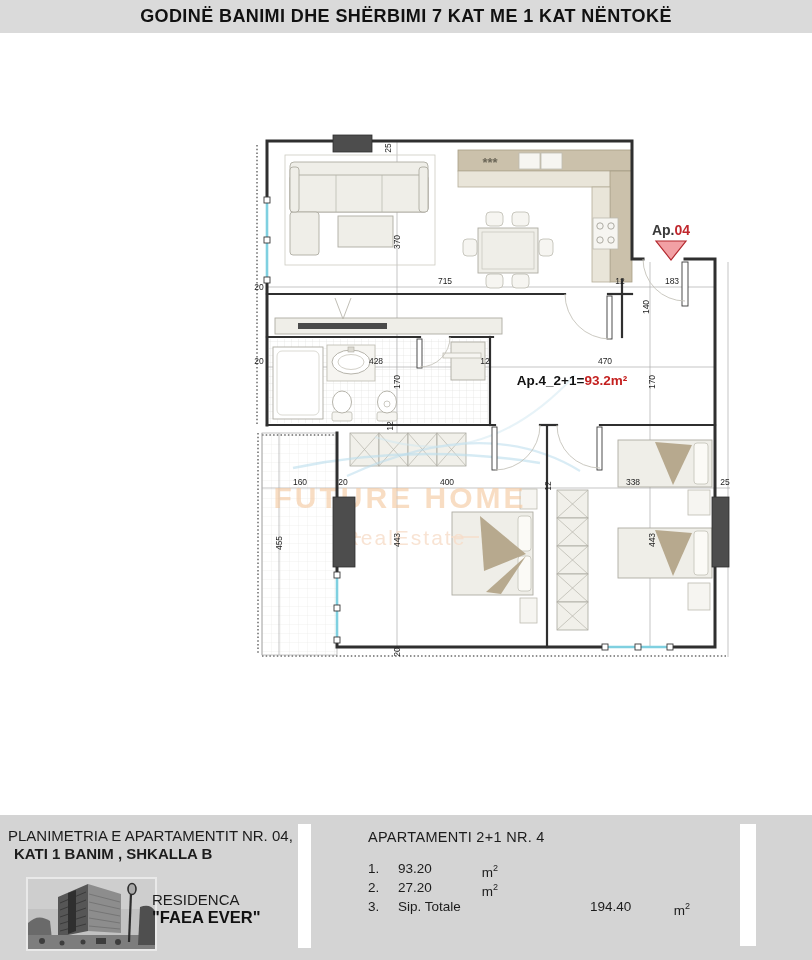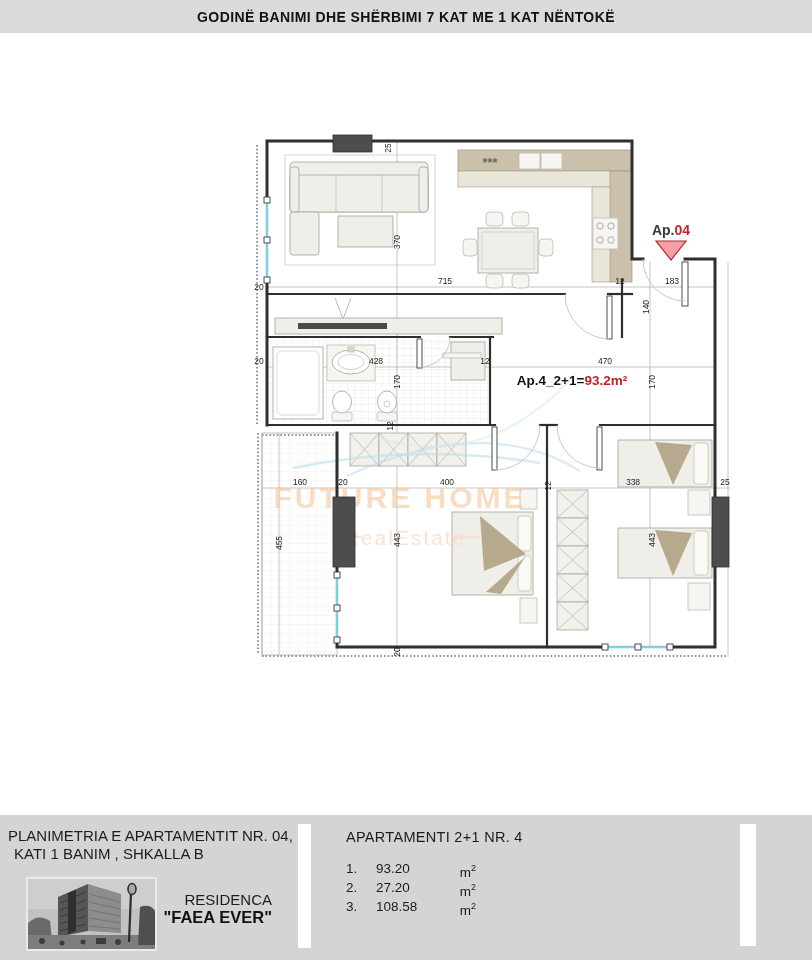--- a/index.html
+++ b/index.html
@@ -1,34 +1,34 @@
 <!DOCTYPE html>
 <html><head>
 <meta charset="utf-8">
 <style>
   html,body{margin:0;padding:0;background:#fff;}
   body{width:812px;height:960px;position:relative;overflow:hidden;
        font-family:"Liberation Sans",sans-serif;color:#1a1a1a;}
   .titlebar{position:absolute;left:0;top:0;width:812px;height:33px;background:#dadada;
             display:flex;align-items:center;justify-content:center;}
-  .titlebar h1{margin:17px;font-size:14px;font-weight:bold;letter-spacing:.4px;color:#111;}
+  .titlebar h1{margin:17px;font-size:18px;font-weight:bold;letter-spacing:.4px;color:#111;}
   .plan-wrap{position:absolute;left:235px;top:75px;width:560px;height:660px;}
   .footer{position:absolute;left:0;top:815px;width:812px;height:166px;background:#d4d4d4;
           border-bottom:3px solid #d946ef;box-sizing:border-box;}
   .f-left-title{position:absolute;left:8px;top:12px;font-size:15px;line-height:18px;color:#1c1c1c;}
-  .f-left-title .l2{padding-left:6px;}
+  .f-left-title .l2{padding-left:6px;font-weight:bold;}
   .photo{position:absolute;left:26px;top:62px;width:127px;height:70px;border:2px solid #e9e9e9;
          background:#c4c4c4;}
-  .residenca{position:absolute;left:152px;top:76px;width:120px;text-align:right;}
+  .residenca{position:absolute;left:152px;top:76px;width:120px;text-align:left;}
   .residenca .r1{font-size:15px;color:#1c1c1c;}
   .residenca .r2{font-size:16.5px;font-weight:bold;color:#111;}
   .vbar{position:absolute;background:#ffffff;}
   .vbar.b1{left:298px;top:9px;width:13px;height:124px;}
   .vbar.b2{left:740px;top:9px;width:16px;height:122px;}
-  .f-right{position:absolute;left:346px;top:14px;width:360px;}
+  .f-right{position:absolute;left:368px;top:14px;width:360px;}
   .f-right .head{font-size:14.5px;color:#1c1c1c;letter-spacing:.3px;}
   .rows{margin-top:16px;font-size:13.5px;color:#1c1c1c;}
   .row{display:flex;line-height:15.5px;}
   .row .num{width:30px;}
   .row .lab{width:192px;}
   .row .val{width:68px;}
   .row .unit{width:48px;text-align:center;}
   sup{font-size:9px;}
   text{font-family:"Liberation Sans",sans-serif;}
   .dim{font-size:8.5px;fill:#1f1f1f;}
@@ -382,20 +382,21 @@
         <span class="val">93.20</span>
         <span class="unit"><span>m</span><sup>2</sup></span>
       </div>
       <div class="row">
         <span class="num">2.</span>
         <span class="val">27.20</span>
         <span class="unit"><span>m</span><sup>2</sup></span>
       </div>
       <div class="row">
         <span class="num">3.</span>
-        <span class="val">108.58</span>
+        <span class="lab">Sip. Totale</span>
+        <span class="val">194.40</span>
         <span class="unit"><span>m</span><sup>2</sup></span>
       </div>
     </div>
   </div>
 
   <div class="vbar b2"></div>
 </div>
 
 </body></html>

